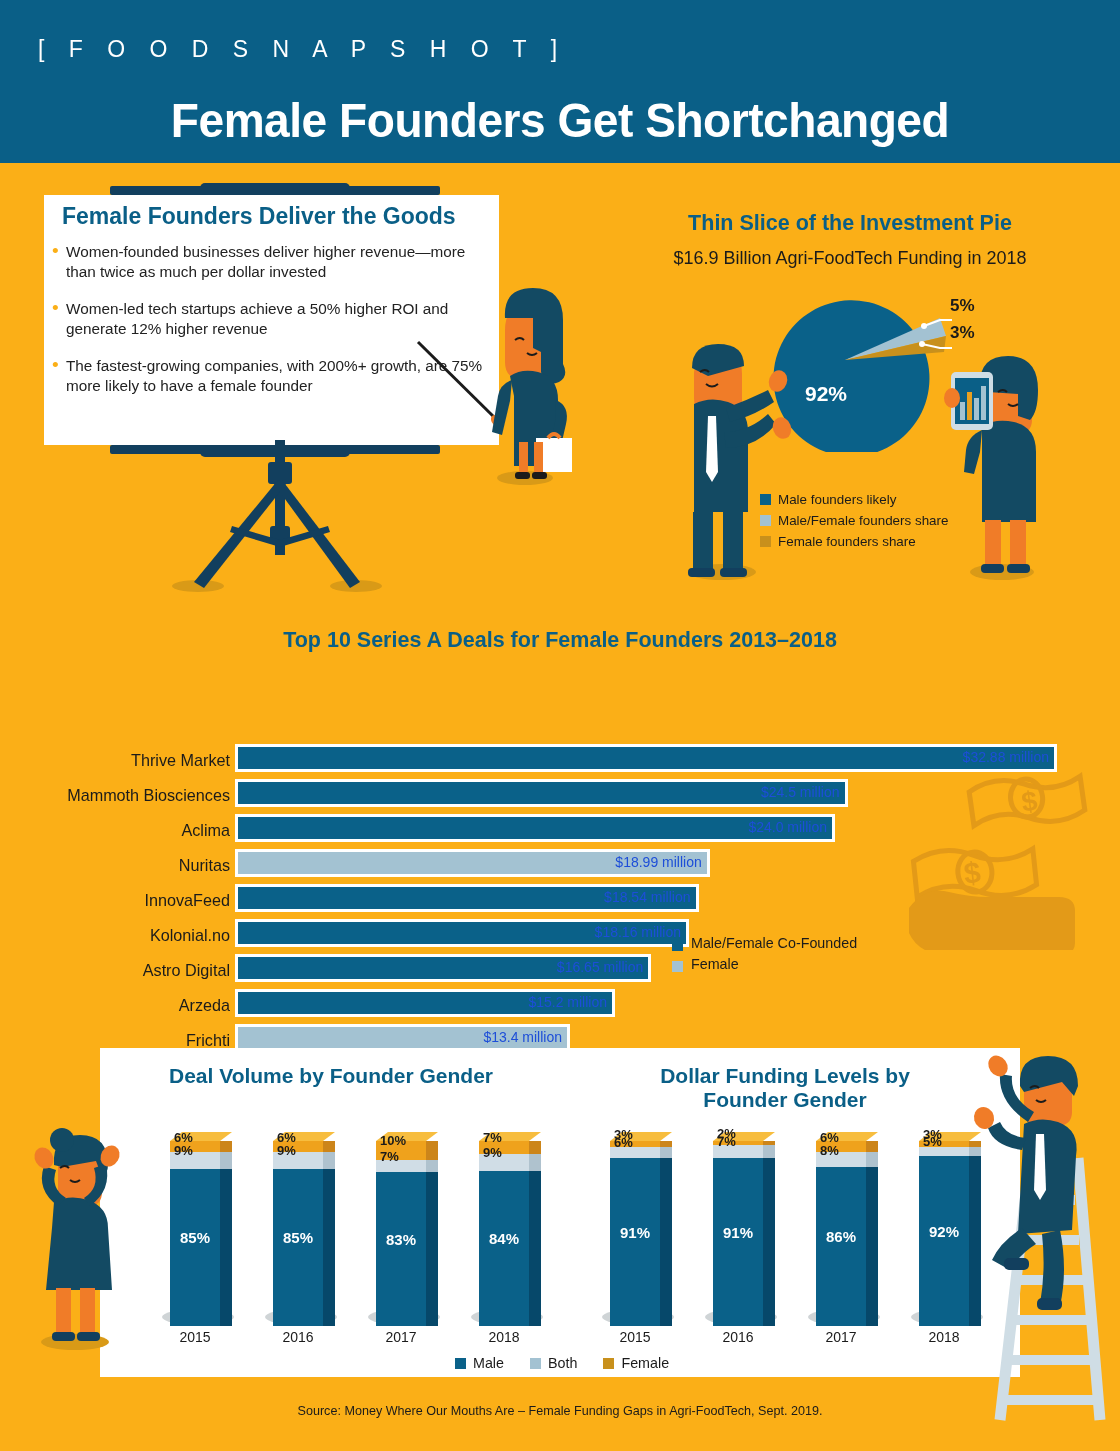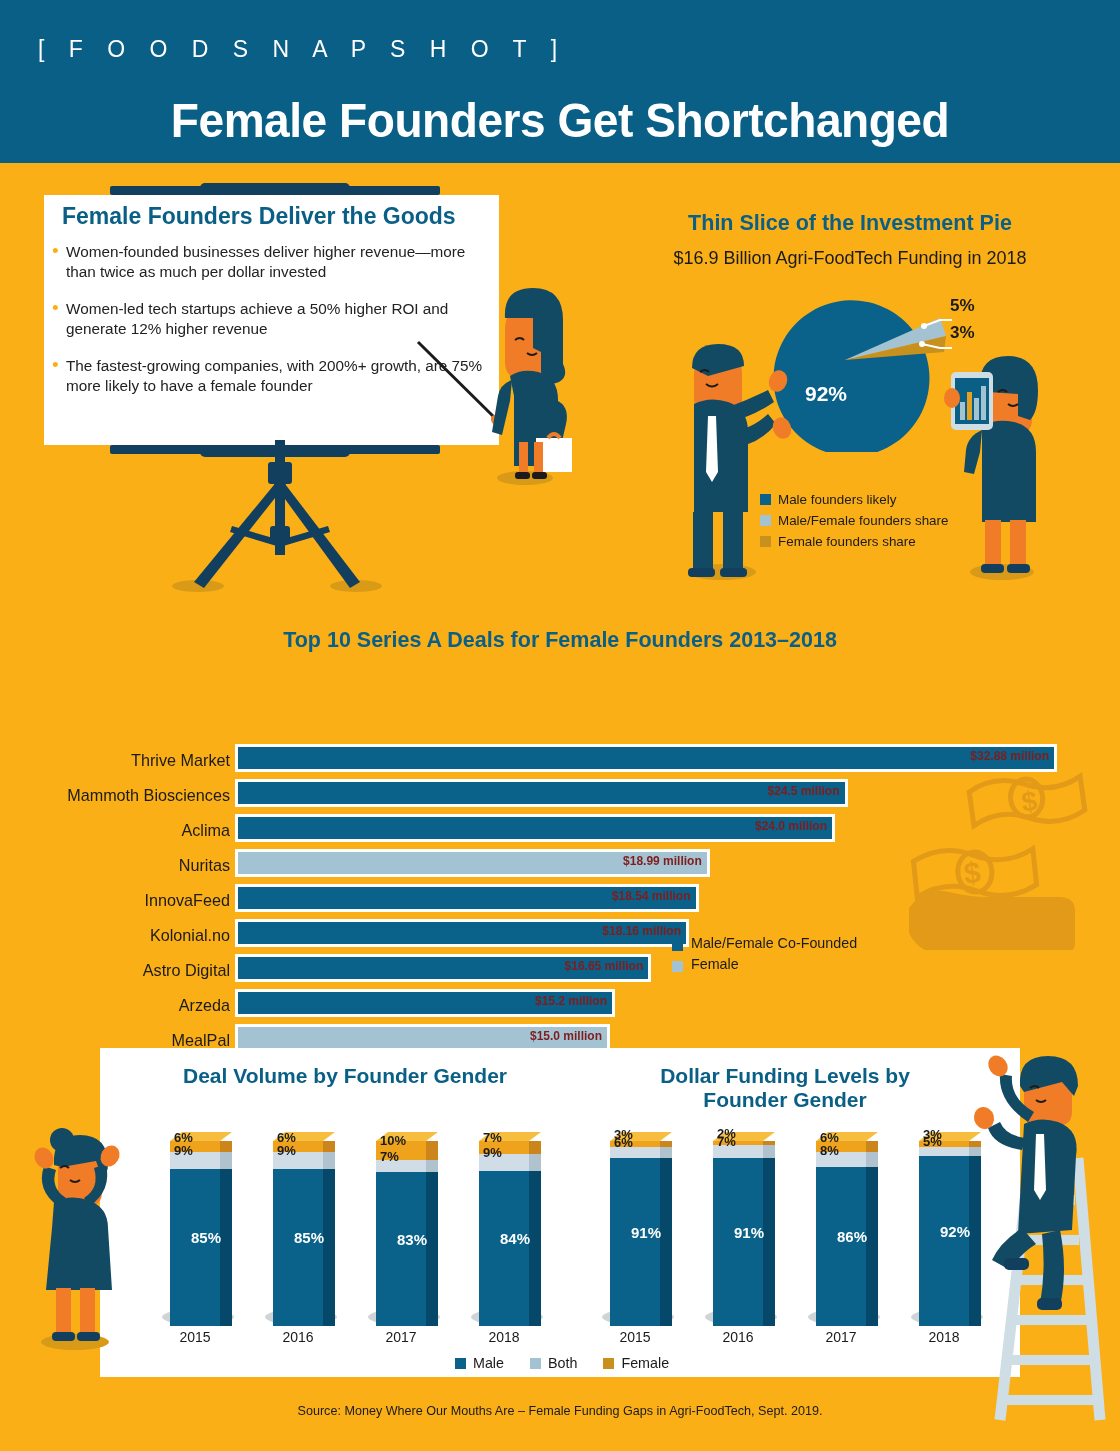--- a/index.html
+++ b/index.html
@@ -42,37 +42,37 @@
   .lg-row{display:flex;align-items:center;margin-bottom:6px;}
   .lg-sw{width:11px;height:11px;margin-right:7px;flex:none;}
   .lg-tx{font-size:13.4px;color:#1b1b1b;}
 
   
   .bars-title{position:absolute;left:0;top:628px;width:1120px;text-align:center;color:#0A5F87;font-size:21.5px;font-weight:bold;}
   .barchart{position:absolute;left:0;top:696px;width:1116px;margin-top:48px;}
   .barrow{position:relative;height:35px;margin-bottom:0px;}
   .barlabel{position:absolute;right:886px;top:7px;text-align:right;font-size:16.2px;color:#1b1b1b;white-space:nowrap;}
   .bar{position:absolute;left:235px;top:0px;height:28px;border:3px solid #ffffff;box-sizing:border-box;}
-  .barval{position:absolute;top:5px;color:#7f1d1d;font-size:12px;font-weight:bold;white-space:nowrap;}
+  .barval{position:absolute;top:5px;color:#1d4ed8;font-size:14px;font-weight:normal;white-space:nowrap;}
   .bars-legend{position:absolute;left:672px;top:935px;}
   .bl-row{display:flex;align-items:flex-end;margin-bottom:5px;}
   .bl-sw{width:11px;height:11px;margin-right:8px;flex:none;}
   .bl-tx{font-size:14.3px;color:#1b1b1b;}
 
   
   .money{position:absolute;left:905px;top:760px;width:190px;height:190px;opacity:1;}
 
   
   .panel{position:absolute;left:100px;top:1048px;width:920px;height:329px;background:#ffffff;}
   .ptitle{position:absolute;color:#0A5F87;font-size:21px;font-weight:bold;text-align:center;line-height:24px;}
   .col{position:absolute;width:62px;}
   .seg{position:relative;width:50px;}
   .side{position:absolute;left:50px;width:12px;}
   .seglabel{position:absolute;left:4px;font-size:13px;font-weight:bold;color:#1b1b1b;}
-  .bigpct{position:absolute;left:0;width:50px;text-align:left;color:#ffffff;font-size:15px;font-weight:bold;margin-left:21px;}
+  .bigpct{position:absolute;left:0;width:50px;text-align:center;color:#ffffff;font-size:15px;font-weight:bold;}
   .yearlbl{position:absolute;width:62px;text-align:center;font-size:14px;color:#1b1b1b;}
   .shadow{position:absolute;width:72px;height:16px;border-radius:50%;background:#cfd4d6;}
   .panel-legend{position:absolute;left:455px;top:1355px;display:flex;gap:26px;align-items:center;}
   .pl-row{display:flex;align-items:center;}
   .pl-sw{width:11px;height:11px;margin-right:7px;}
   .pl-tx{font-size:14.3px;color:#1b1b1b;}
 
   .source{position:absolute;left:0;top:1404px;width:1120px;text-align:center;color:#1b1b1b;font-size:12.6px;}
 
   .people{position:absolute;left:0;top:0;width:1120px;height:1451px;pointer-events:none;}
@@ -183,25 +183,20 @@
         <div class="barlabel">Astro Digital</div>
         <div class="bar" style="width: 416.25px; background: rgb(10, 97, 137);"></div>
         <div class="barval" style="left: 643.25px; transform: translateX(-100%);">$16.65 million</div>
       </div>
       <div class="barrow">
         <div class="barlabel">Arzeda</div>
         <div class="bar" style="width: 380px; background: rgb(10, 97, 137);"></div>
         <div class="barval" style="left: 607px; transform: translateX(-100%);">$15.2 million</div>
       </div>
       <div class="barrow">
-        <div class="barlabel">MealPal</div>
-        <div class="bar" style="width: 375px; background: rgb(163, 194, 210);"></div>
-        <div class="barval" style="left: 602px; transform: translateX(-100%);">$15.0 million</div>
-      </div>
-      <div class="barrow">
         <div class="barlabel">Frichti</div>
         <div class="bar" style="width: 335px; background: rgb(163, 194, 210);"></div>
         <div class="barval" style="left: 562px; transform: translateX(-100%);">$13.4 million</div>
       </div>
     </div>
 
   <div class="bars-legend">
     <div class="bl-row">
       <span class="bl-sw" style="background:#0A6189"></span>
       <span class="bl-tx">Male/Female Co-Founded</span>
@@ -220,21 +215,21 @@
     <text x="118" y="52" font-size="28" font-weight="bold" fill="#E39A18" transform="rotate(-8 118 52)">$</text>
     <g fill="none" stroke="#E39A18" stroke-width="5">
       <path d="M10 95 q30 -15 60 0 q30 15 60 0 l0 36 q-30 15 -60 0 q-30 -15 -60 0 Z" transform="rotate(-6 70 113)"></path>
       <ellipse cx="70" cy="112" rx="17" ry="20" transform="rotate(-6 70 113)"></ellipse>
     </g>
     <text x="60" y="124" font-size="30" font-weight="bold" fill="#E39A18" transform="rotate(-6 60 124)">$</text>
     <path d="M4 148 q16 -22 40 -16 q20 5 40 5 l70 0 q16 0 16 14 l0 32 q0 12 -16 12 l-110 0 q-30 0 -40 -22 Z" fill="#E39A18"></path>
   </svg>
 
   <div class="panel"></div>
-  <div class="ptitle" style="left:130px;top:1064px;width:430px;">Deal Volume by Founder Gender</div>
+  <div class="ptitle" style="left:116px;top:1064px;width:430px;">Deal Volume by Founder Gender</div>
   <div class="ptitle" style="left:570px;top:1064px;width:430px;">
     <span>Dollar Funding Levels by</span><br>
     <span>Founder Gender</span>
   </div>
 
   <div id="columns">
       <div class="shadow" style="left: 162px; top: 1309px;"></div>
       <div class="col" style="left: 170px; top: 1132px;">
         <div style="position: relative; width: 62px; height: 9px;">
           <svg width="62" height="9" style="display:block">

